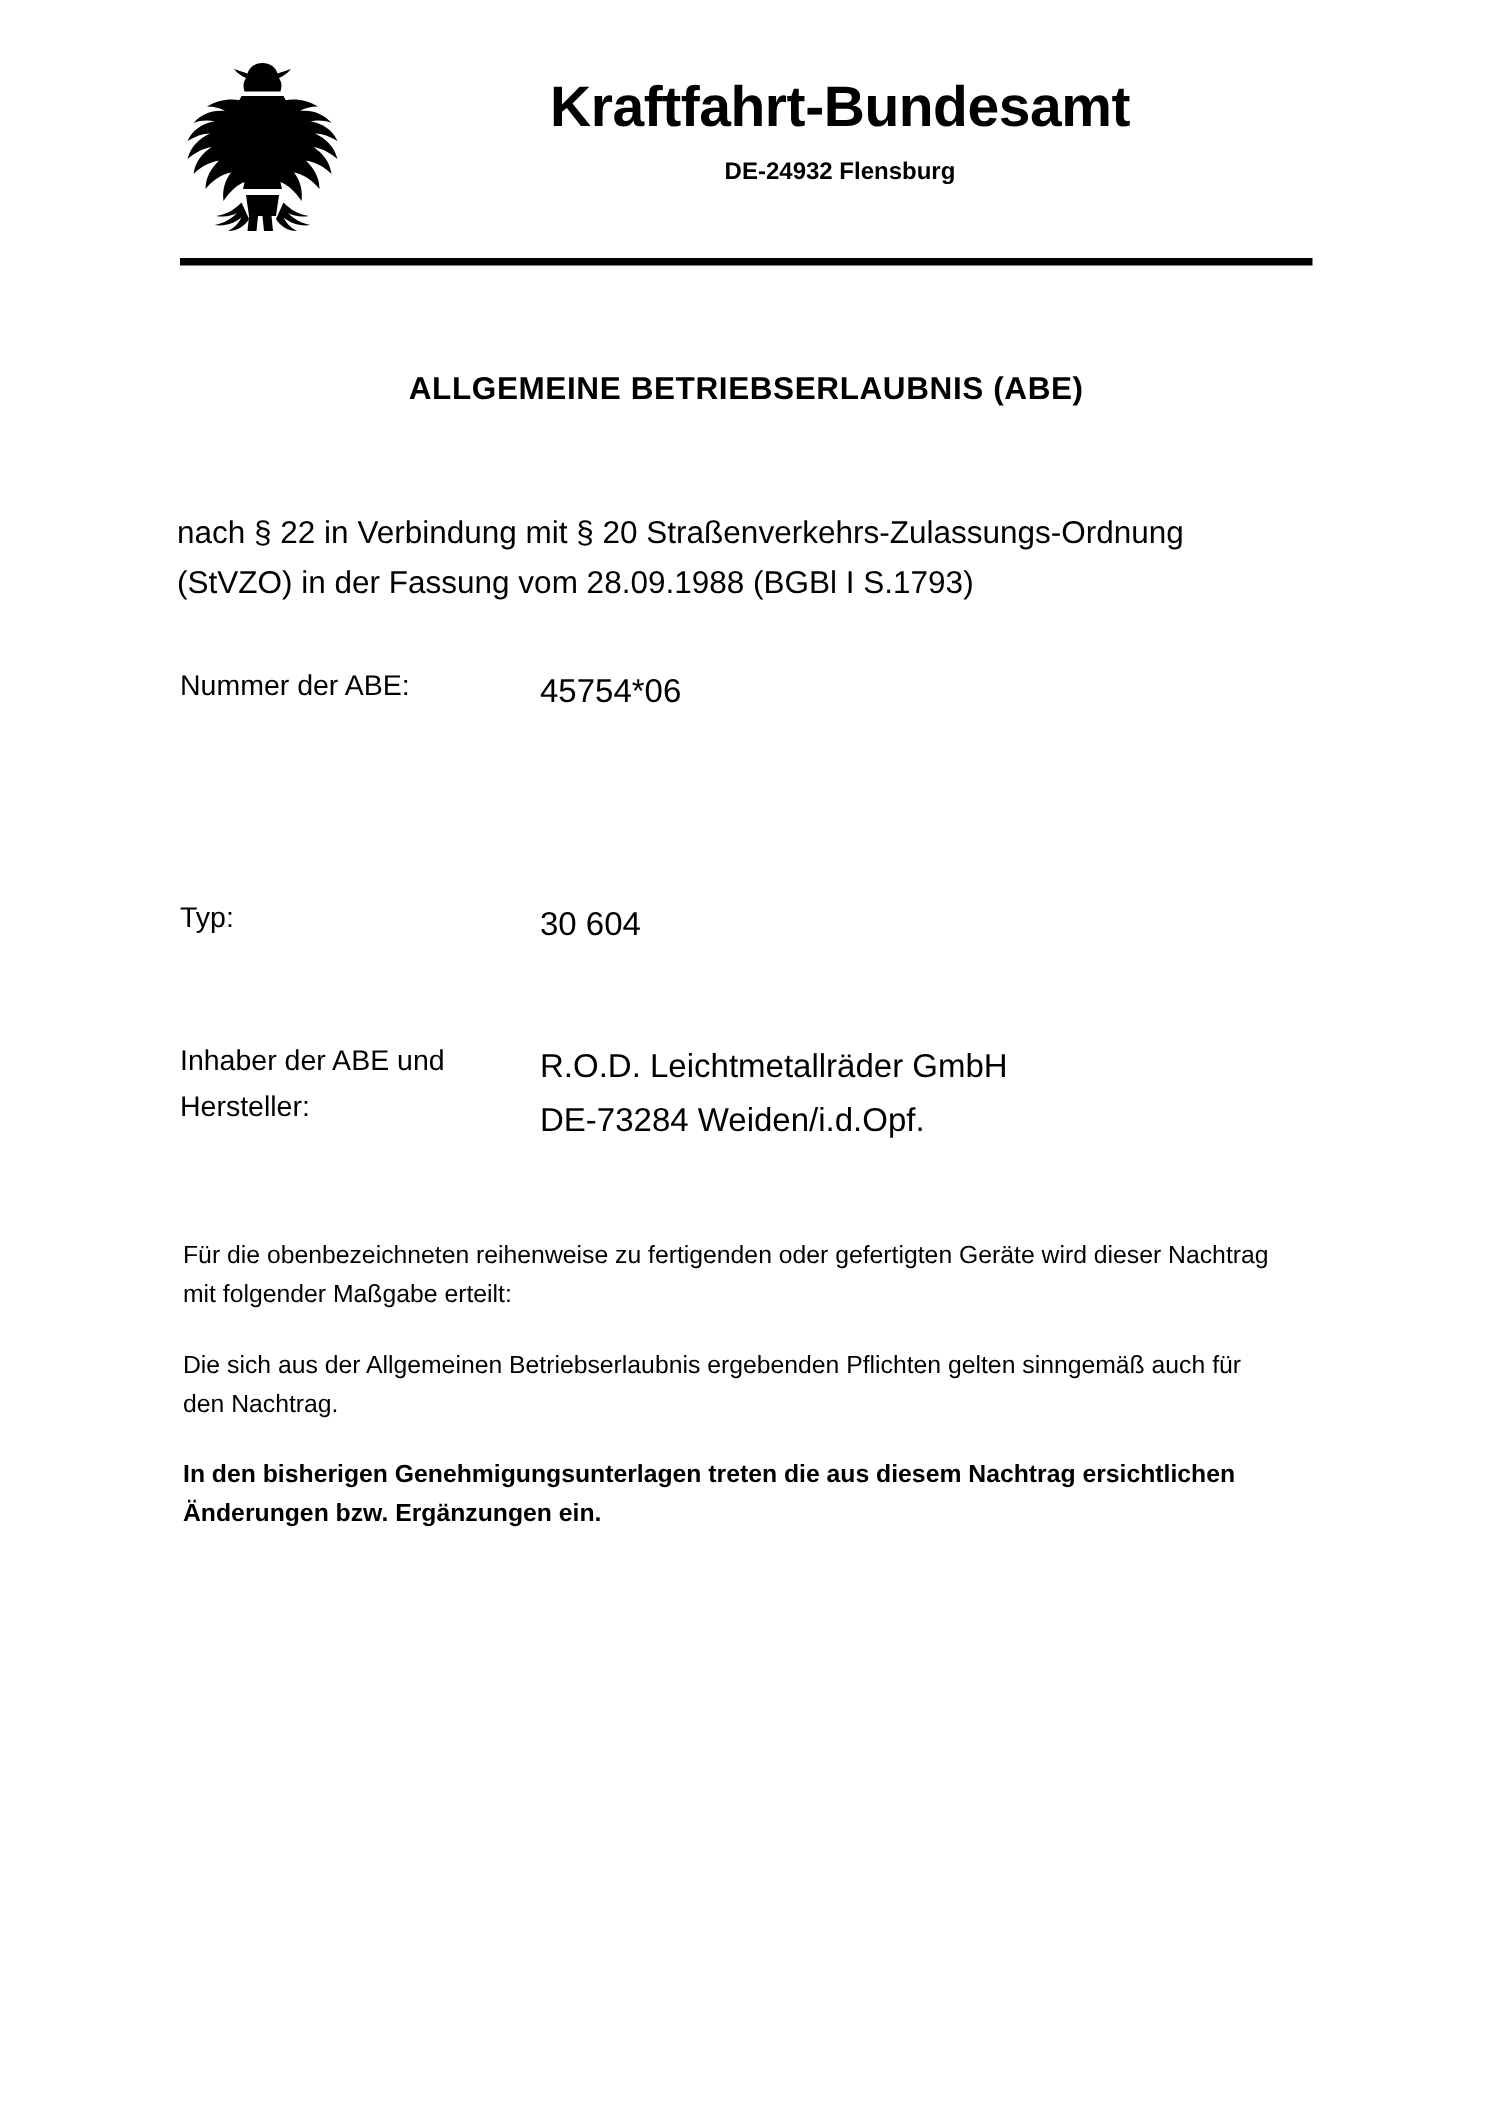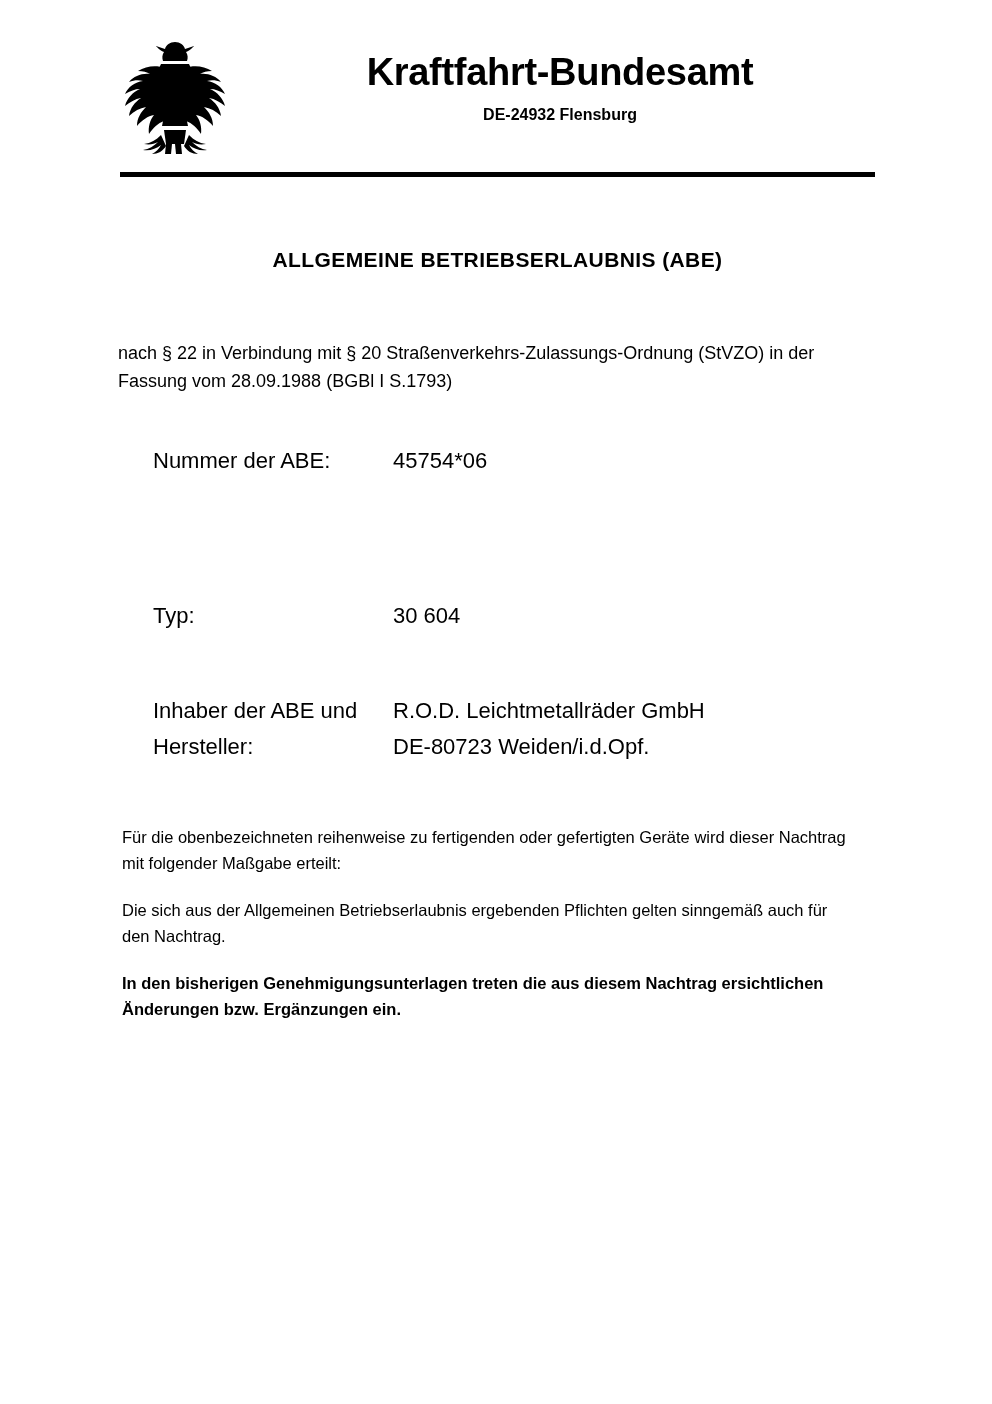--- a/index.html
+++ b/index.html
@@ -80,41 +80,40 @@
     font-weight: bold;
     letter-spacing: 0.4px;
   }
 
   
   .legal {
     position: absolute;
     left: 118px;
     top: 340px;
     width: 730px;
-    font-size: 18px;
+    font-size: 21px;
     line-height: 1.55;
   }
 
   
   .fields {
     position: absolute;
     left: 120px;
     top: 443px;
     width: 740px;
   }
   .field-row {
     display: flex;
     align-items: flex-start;
   }
   .field-label {
     width: 240px;
     flex: 0 0 240px;
-    font-size: 22px;
+    font-size: 19px;
     line-height: 1.6;
-    margin-left: 33px;
   }
   .field-value {
     flex: 1 1 auto;
     font-size: 22px;
     line-height: 1.6;
   }
   .field-value .line2 {
     display: block;
   }
   .gap-a { height: 70px; }
@@ -198,21 +197,21 @@
 
     <div class="gap-c"></div>
 
     <div class="field-row">
       <div class="field-label">
         <span class="line2">Inhaber der ABE</span>
         <span class="line2">und Hersteller:</span>
       </div>
       <div class="field-value">
         <span class="line2">R.O.D. Leichtmetallräder GmbH</span>
-        <span class="line2">DE-80723 Weiden/i.d.Opf.</span>
+        <span class="line2">DE-73284 Weiden/i.d.Opf.</span>
       </div>
     </div>
 
   </div>
 
   <div class="body-text">
     <p>Für die obenbezeichneten reihenweise zu fertigenden oder gefertigten Geräte wird dieser Nachtrag mit folgender Maßgabe erteilt:</p>
     <p>Die sich aus der Allgemeinen Betriebserlaubnis ergebenden Pflichten gelten sinngemäß auch für den Nachtrag.</p>
     <p>In den bisherigen Genehmigungsunterlagen treten die aus diesem Nachtrag ersichtlichen Änderungen bzw. Ergänzungen ein.</p>
   </div>

